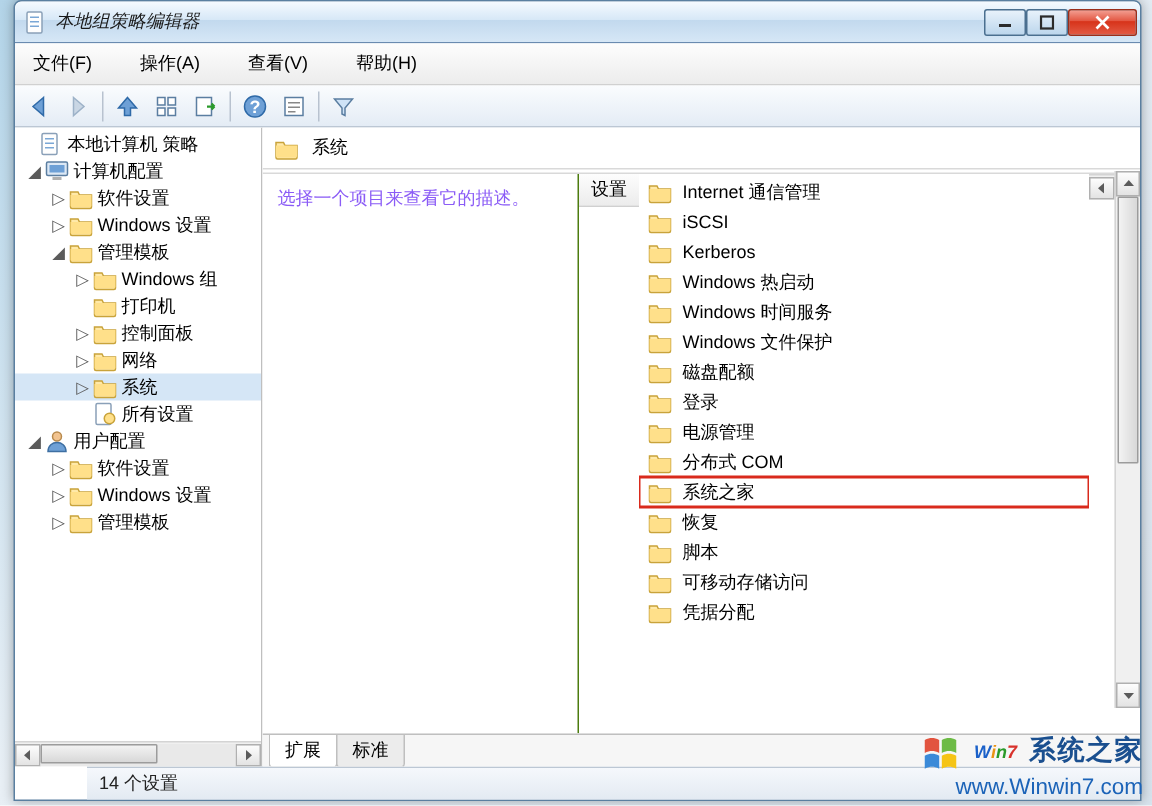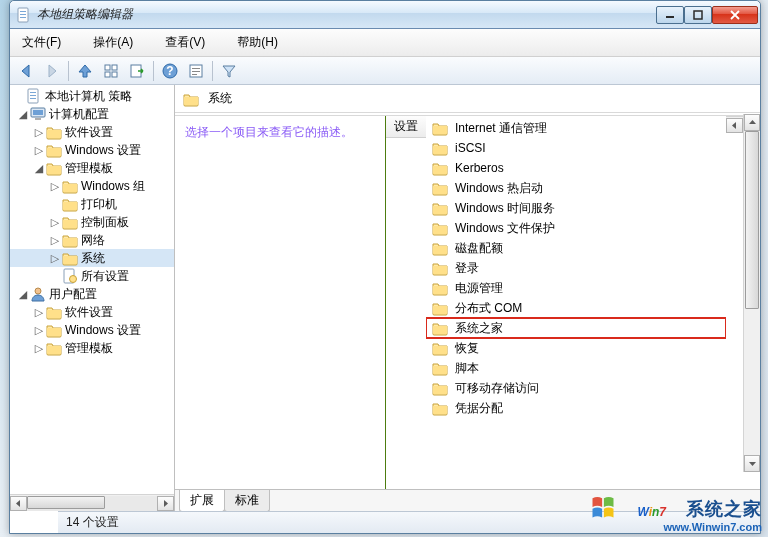--- a/index.html
+++ b/index.html
@@ -41,26 +41,26 @@
 .list-hscroll { height:17px; background:#f0f0f0; border-top:1px solid #d4d4d4; display:flex; align-items:center; }
 .tabs-strip { height:22px; display:flex; align-items:flex-end; padding-left:4px; border-top:1px solid #bfbfbf; background:#f6f6f6; }
 .tab { padding:2px 10px; border:1px solid #bfbfbf; border-top:none; background:#fff; margin-right:-1px; cursor:default; border-radius:0 0 3px 3px; position:relative; top:1px; }
 .tab.inactive { background:#ececec; }
 .statusbar { height:22px; background:linear-gradient(#f5f8fc,#e3eaf2); border-top:1px solid #bcc7d4; display:flex; align-items:center; padding:0 8px; color:#222;margin-left:48px; }
 .vscroll { position:absolute; right:0; top:29px; bottom:39px; width:17px; background:#f0f0f0; border-left:1px solid #d4d4d4; display:flex; flex-direction:column; }
 .vscroll-btn { height:17px; background:linear-gradient(#fdfdfd,#e3e3e3); border:1px solid #b0b0b0; display:flex; align-items:center; justify-content:center; }
 .vscroll-track { flex:1; position:relative; }
 .vscroll-thumb { position:absolute; left:1px; right:1px; background:linear-gradient(90deg,#f3f3f3,#d8d8d8); border:1px solid #9c9c9c; border-radius:1px; }
 .watermark { position:absolute; right:6px; bottom:4px; text-align:right; pointer-events:none; }
-.wm-line1 { display:flex; align-items:flex-end; gap:20px; justify-content:flex-end; }
+.wm-line1 { display:flex; align-items:flex-start; gap:8px; justify-content:flex-end; }
 .wm-logo { width:28px; height:28px; }
 .wm-win7 { font-size:20px; font-weight:bold; font-style:italic; }
 .wm-w { color:#1b61c9; } .wm-i { color:#e99413; } .wm-n { color:#2a9a2a; } .wm-7 { color:#d8322c; }
 .wm-cn { font-size:18px; font-weight:bold; color:#1a4f8f; letter-spacing:1px; }
-.wm-url { color:#1b63b8; font-weight:bold; font-size:11px; }
+.wm-url { color:#1b63b8; font-weight:normal; font-size:15px; }
 
 svg { display:block; }
 </style>
 </head>
 <body>
 
 <svg width="0" height="0" style="position:absolute">
  <defs>
   <g id="i-doc">
         <rect x="2" y="1" width="10" height="14" rx="1" fill="#fefefe" stroke="#8aa0b8"></rect>

